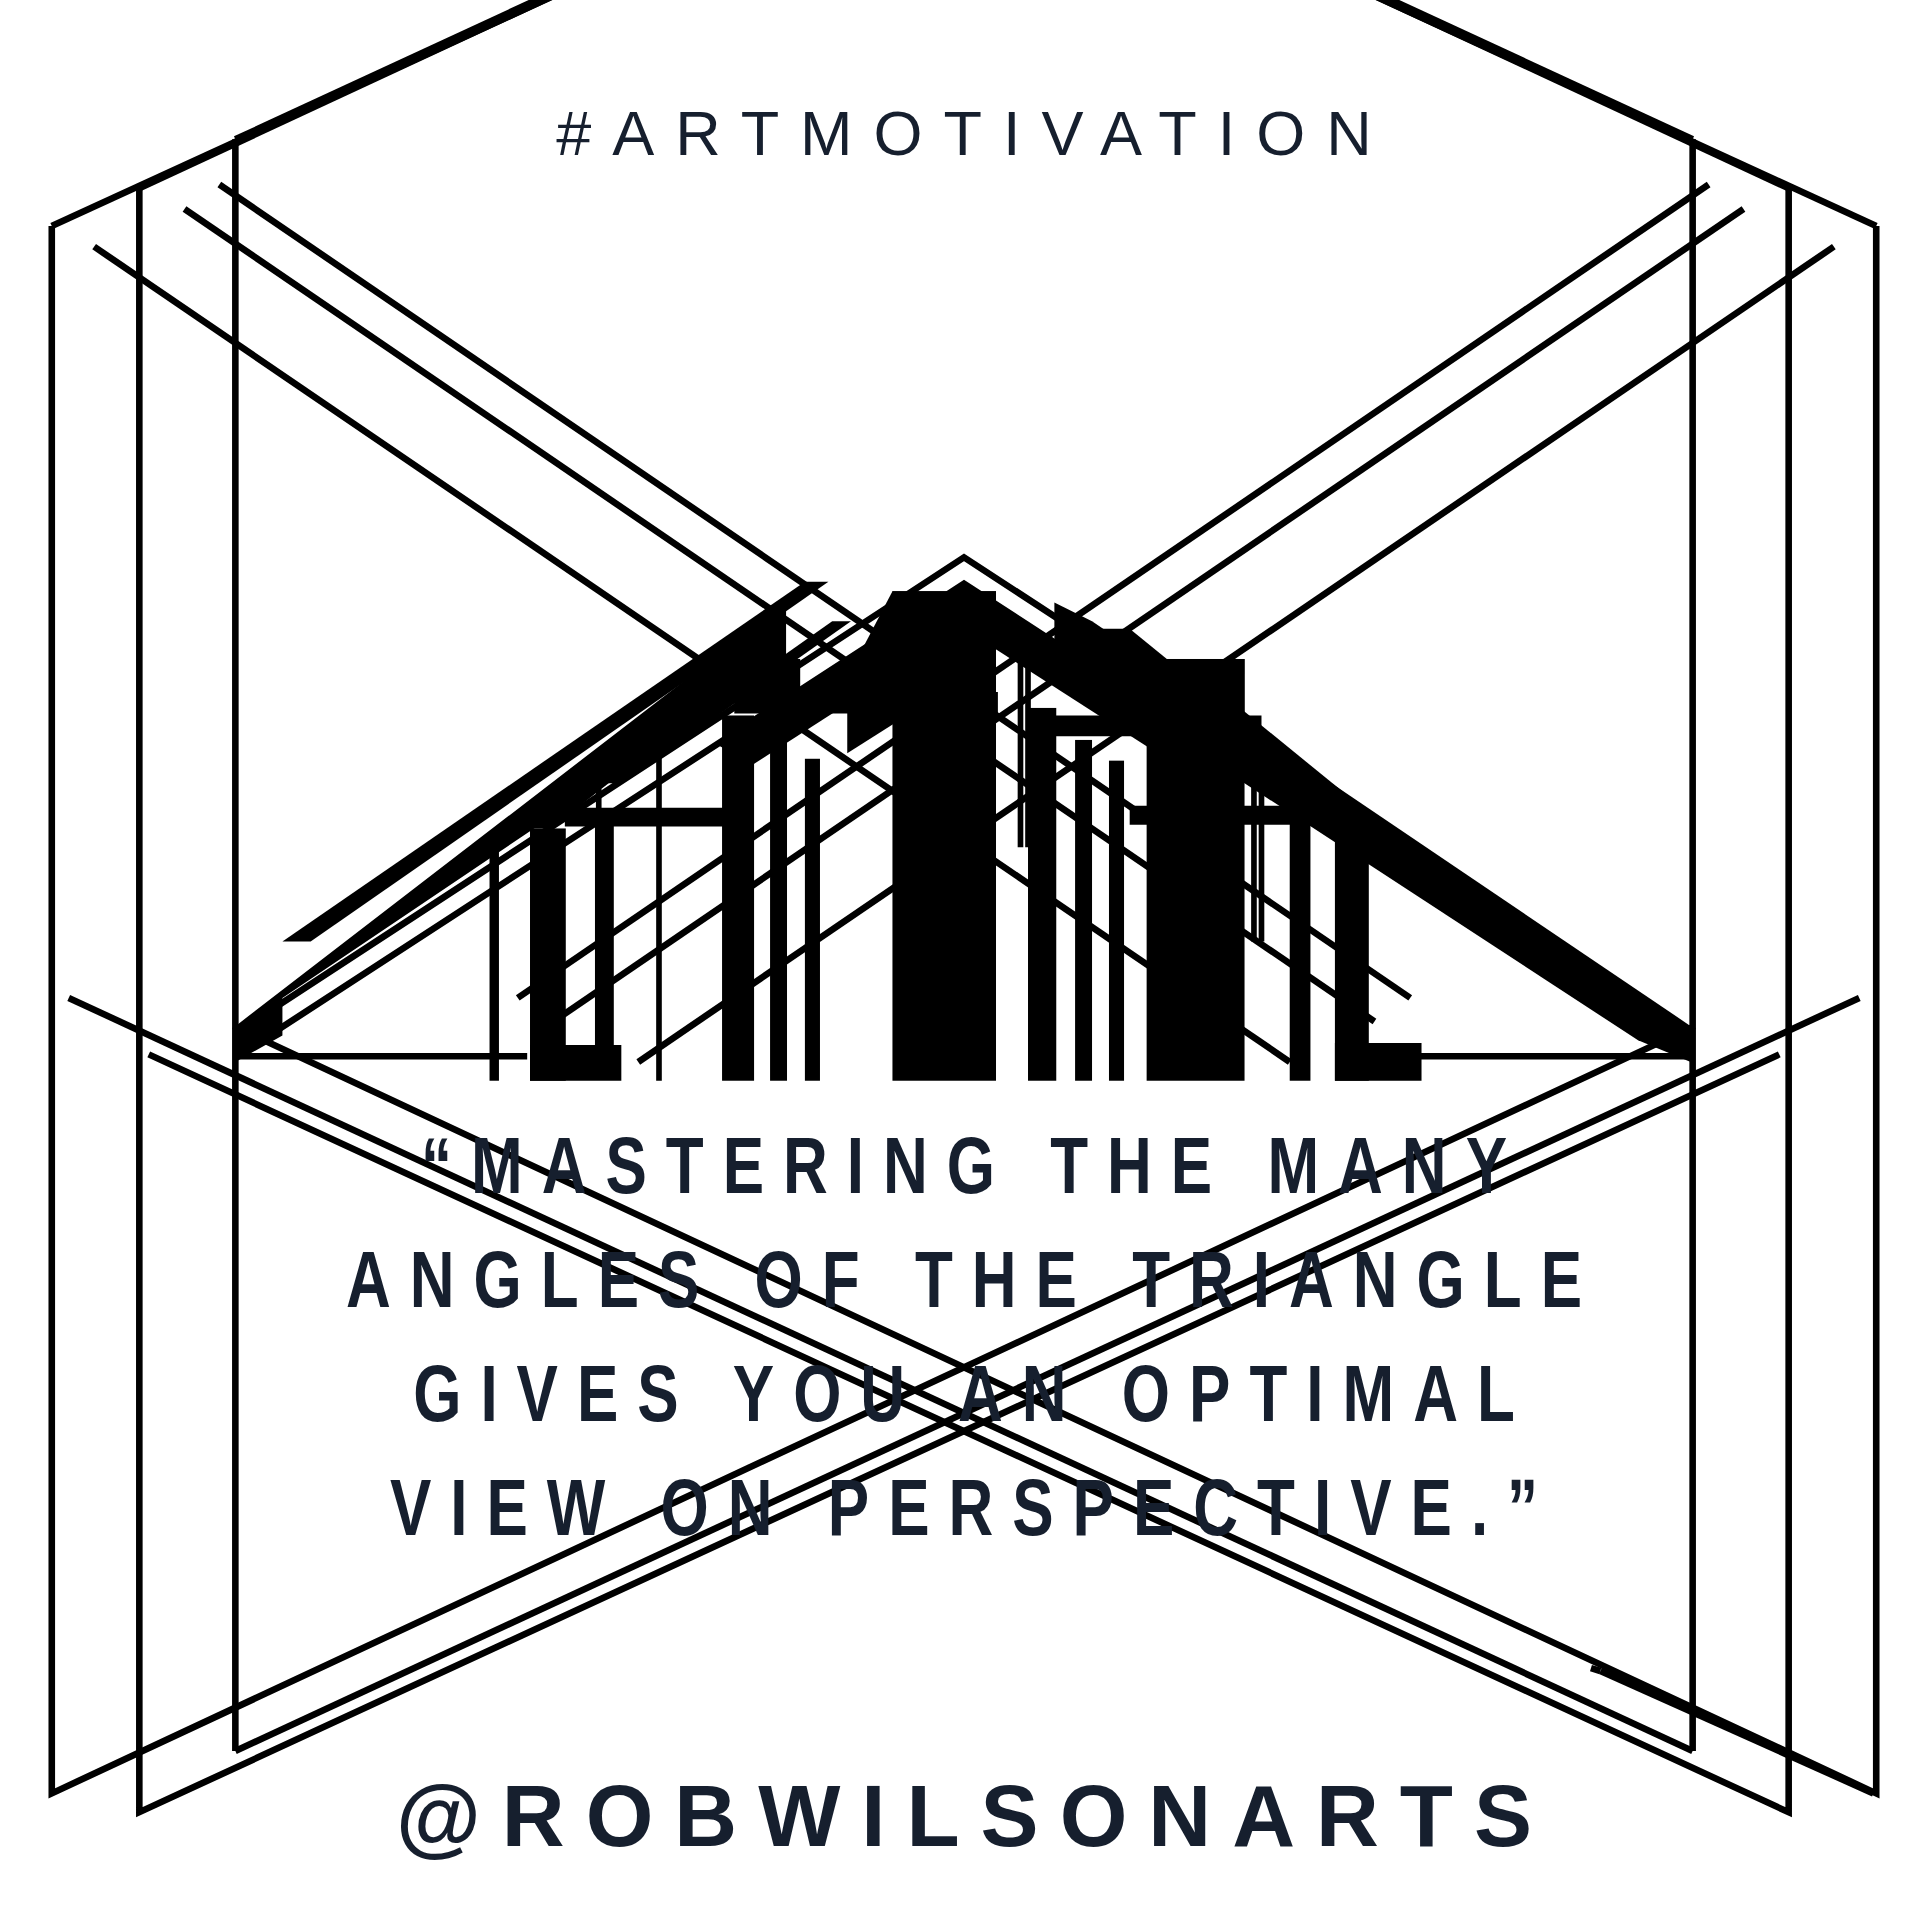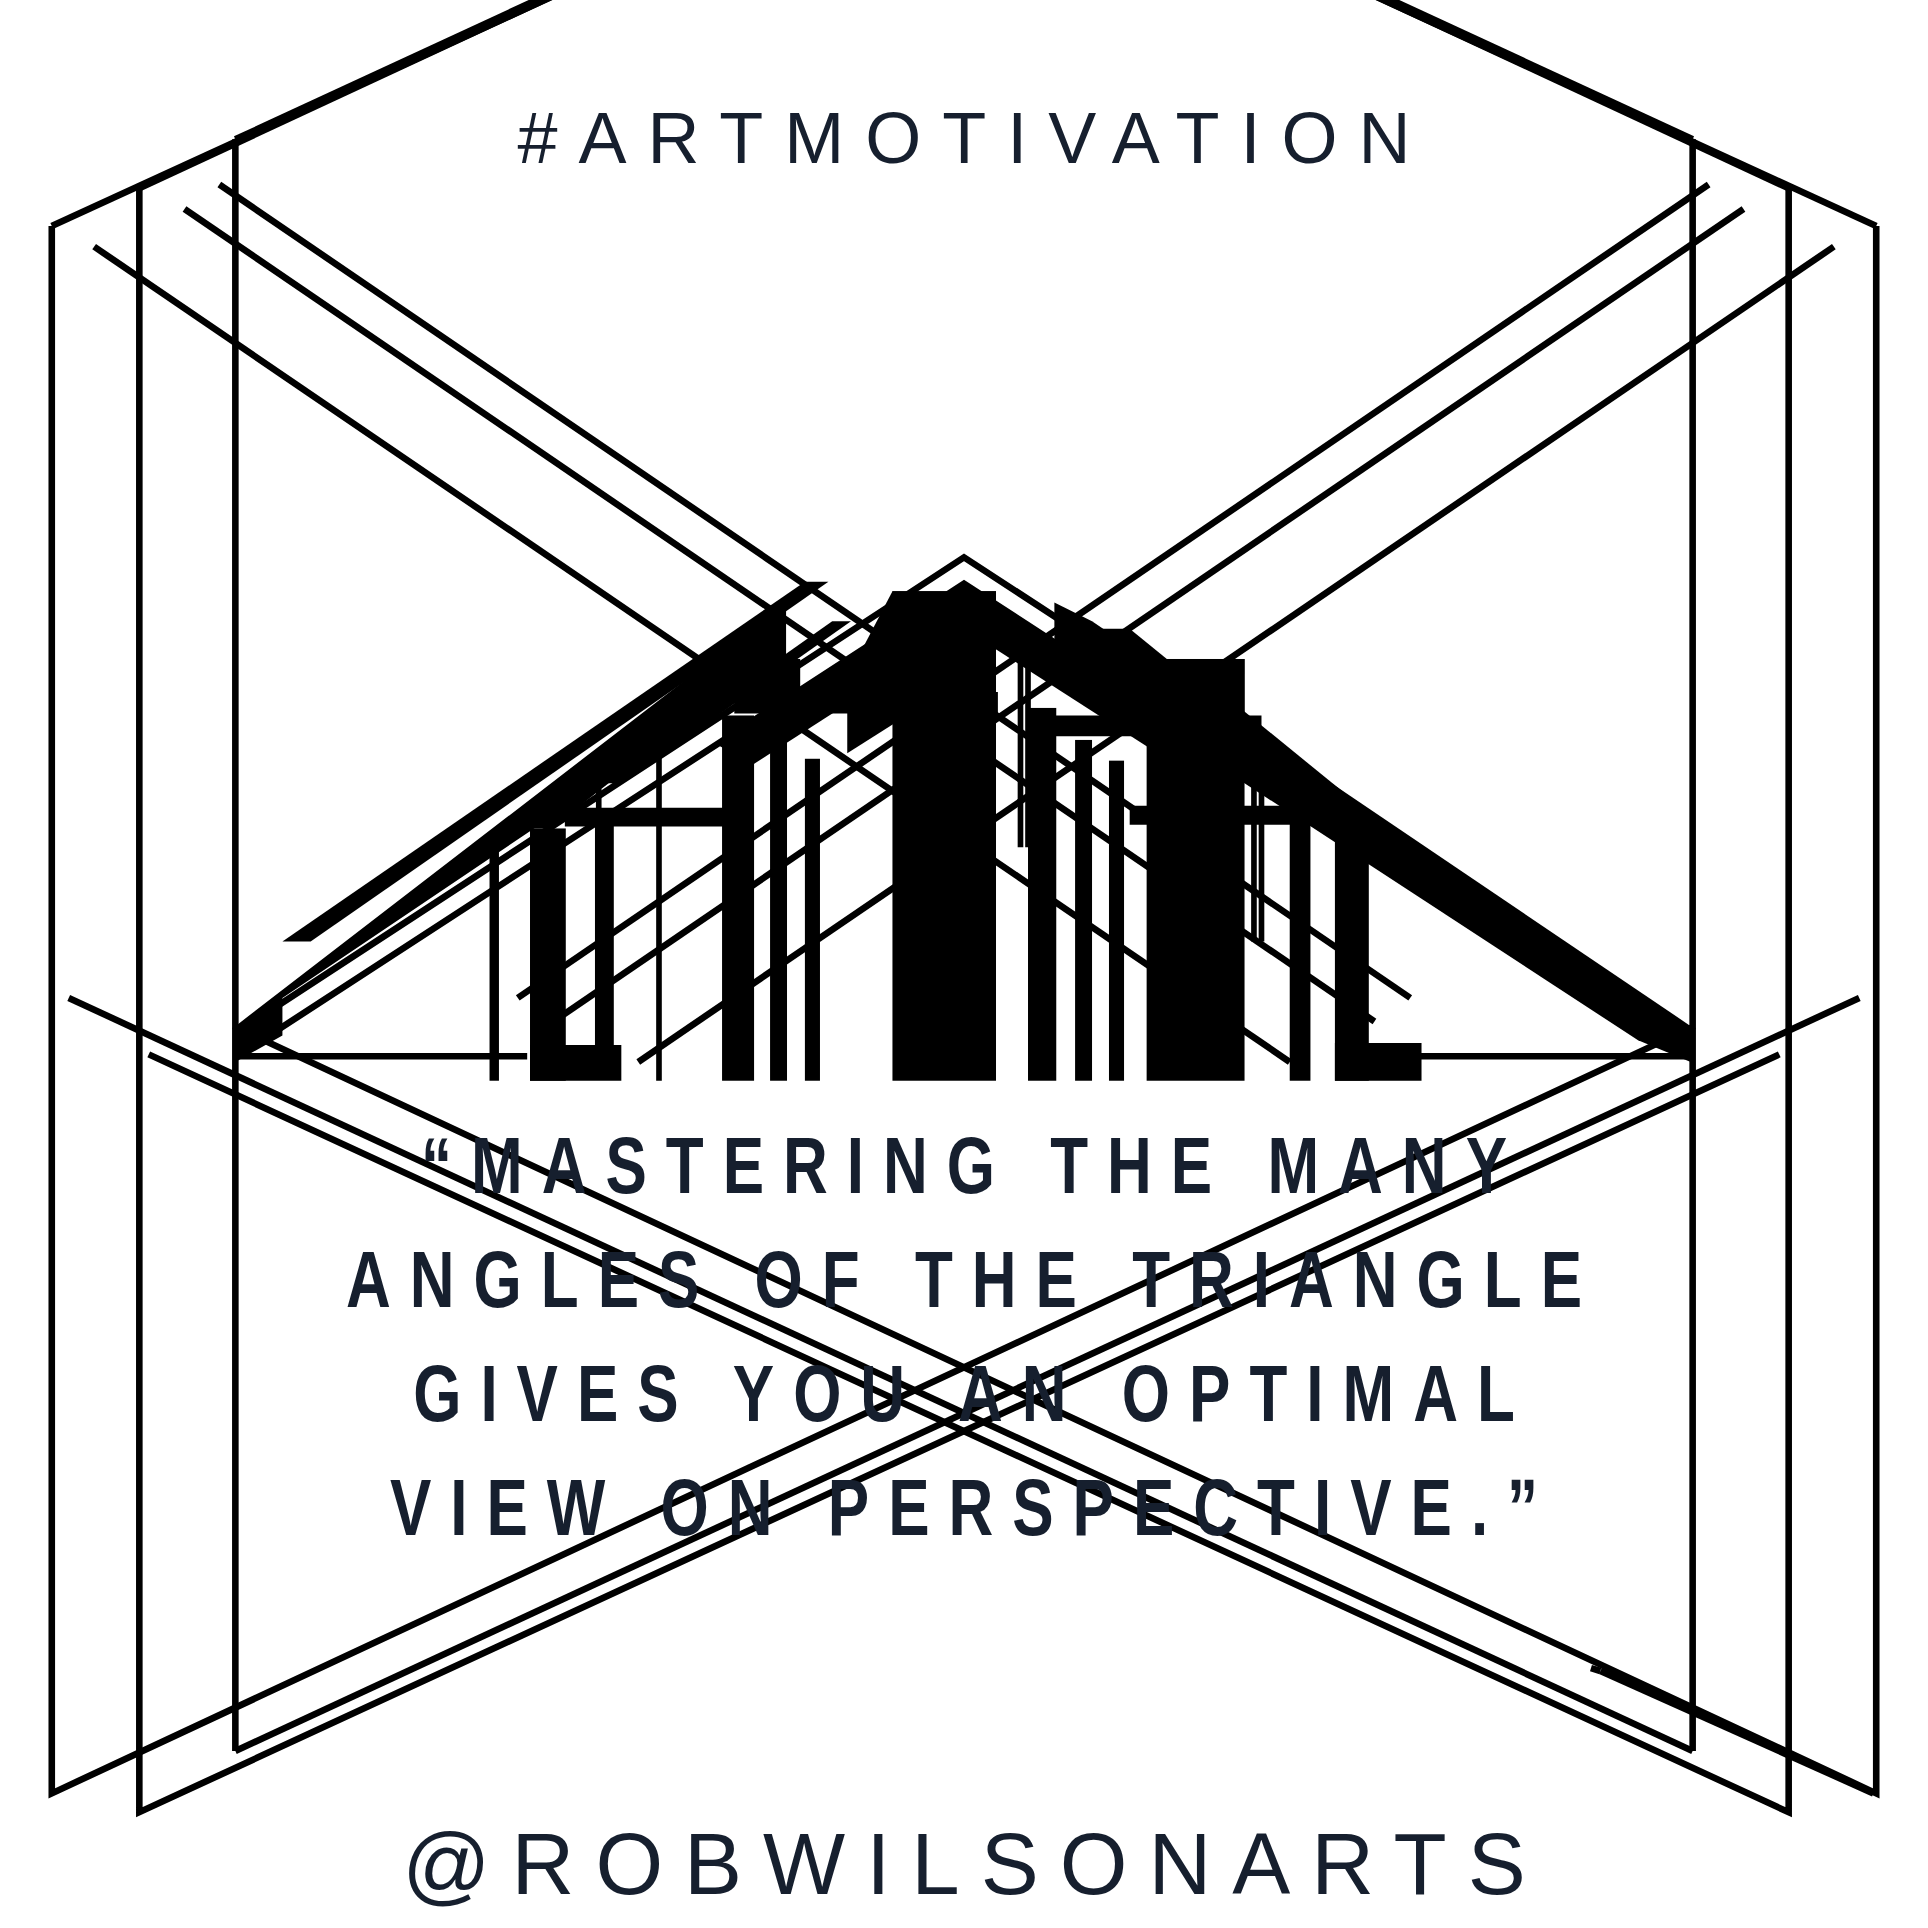--- a/index.html
+++ b/index.html
@@ -23,36 +23,35 @@
   }
   .text-layer {
     position: absolute;
     left: 0;
     width: 1928px;
     text-align: center;
     color: #161f2e;
   }
   #hashtag-title {
     top: 102px;
-    font-size: 72px;
+    font-size: 63px;
     font-weight: 400;
     letter-spacing: 21px;
     text-indent: 21px;
     line-height: 1.0;
     white-space: nowrap;
   }
   #handle-footer {
     top: 1772px;
     font-size: 87px;
-    font-weight: 400;
+    font-weight: 700;
     letter-spacing: 21px;
     text-indent: 21px;
     line-height: 1.0;
     white-space: nowrap;
-    margin-top: 48px;
   }
   #quote-block {
     top: 1109px;
     font-size: 62px;
     font-weight: 700;
     letter-spacing: 19px;
     text-indent: 19px;
     line-height: 89px;
     transform: scaleY(1.28);
     transform-origin: 50% 0;

